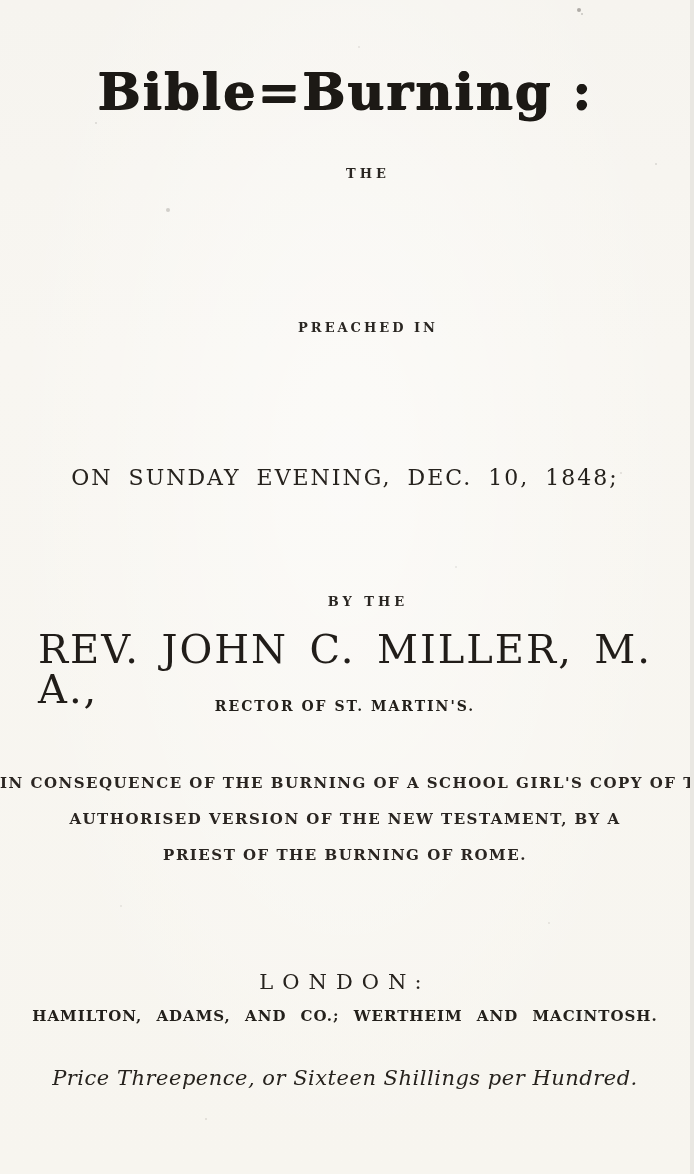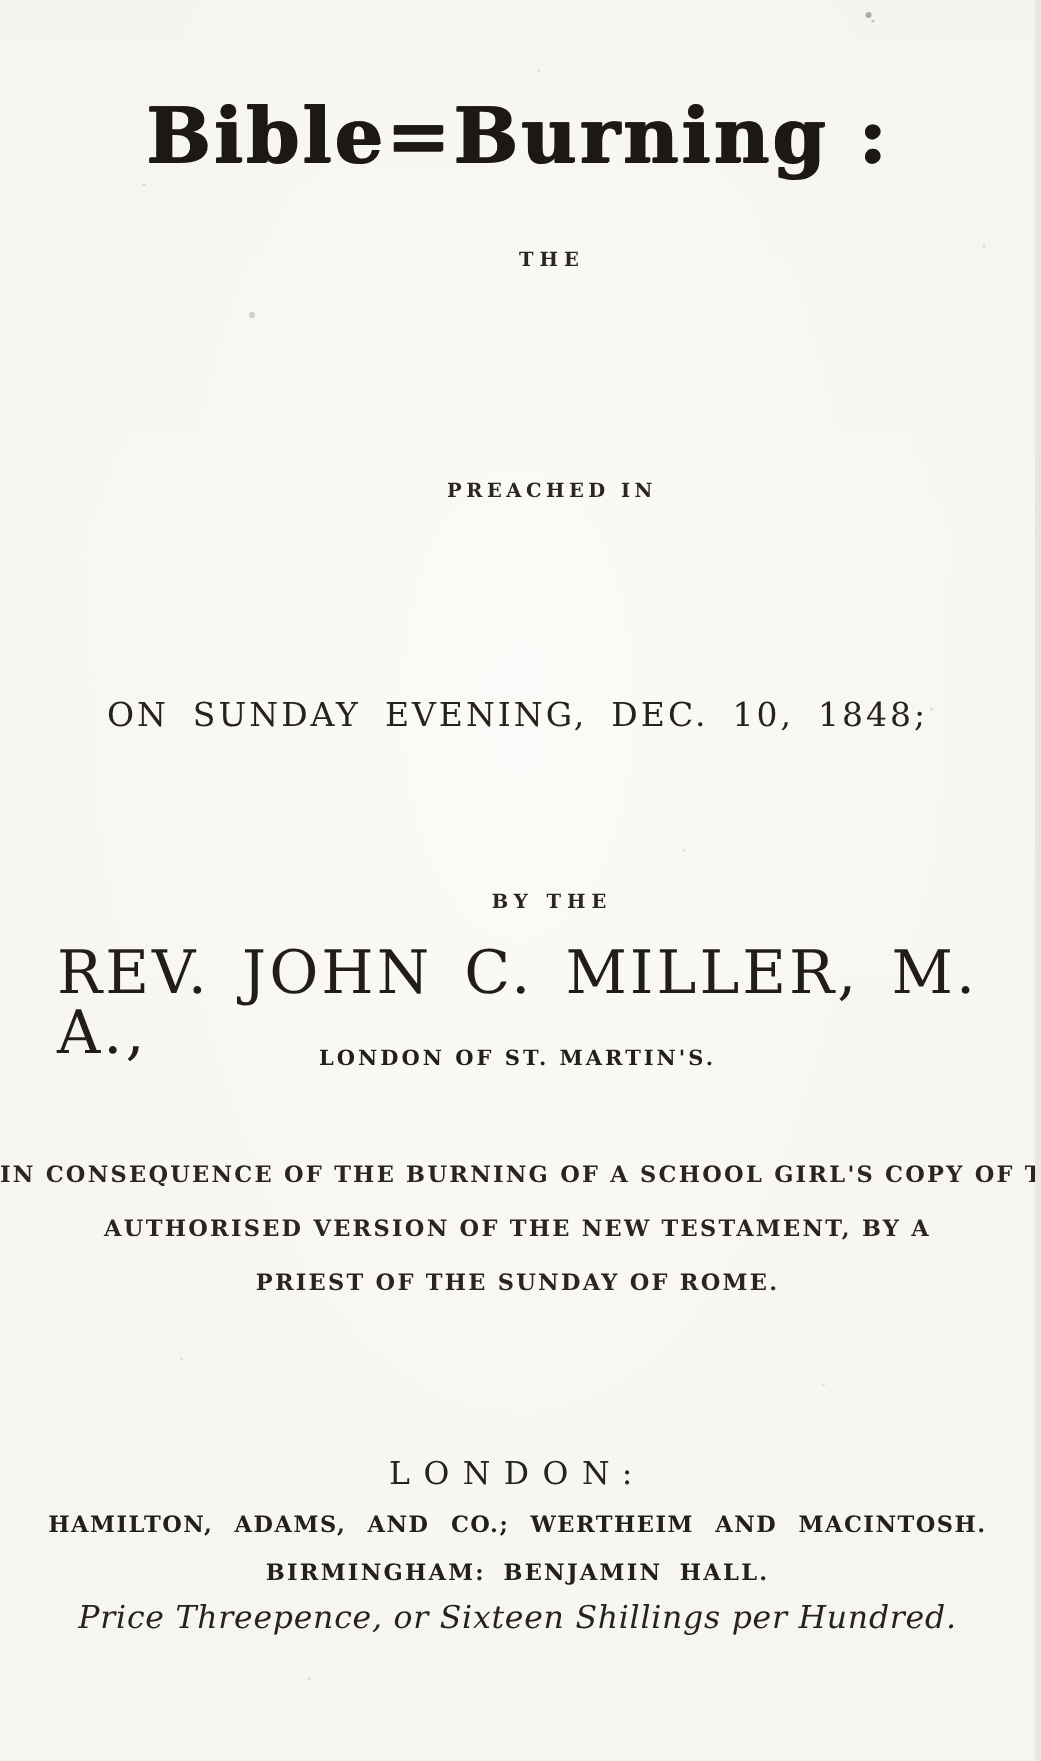--- a/index.html
+++ b/index.html
@@ -158,29 +158,28 @@
 
   <div class="line tiny-caps preached">PREACHED IN</div>
 
 
   <div class="line dateline">ON SUNDAY EVENING, DEC. 10, 1848;</div>
 
   <div class="line tiny-caps bythe">BY THE</div>
 
   <div class="line just author">REV. JOHN C. MILLER, M. A.,</div>
 
-  <div class="line rector">LONDON OF ST. MARTIN'S.</div>
+  <div class="line rector">RECTOR OF ST. MARTIN'S.</div>
 
   <div class="line occasion">
     <div>IN CONSEQUENCE OF THE BURNING OF A SCHOOL GIRL'S COPY OF THE</div>
     <div>AUTHORISED VERSION OF THE NEW TESTAMENT, BY A</div>
-    <div>PRIEST OF THE SUNDAY OF ROME.</div>
+    <div>PRIEST OF THE BURNING OF ROME.</div>
   </div>
 
   <div class="line london">LONDON:</div>
 
   <div class="line publishers">HAMILTON, ADAMS, AND CO.; WERTHEIM AND MACINTOSH.</div>
 
-  <div class="line birmhall">BIRMINGHAM: BENJAMIN HALL.</div>
 
   <div class="line price">Price Threepence, or Sixteen Shillings per Hundred.</div>
 
 </div>
 
 </body></html>

